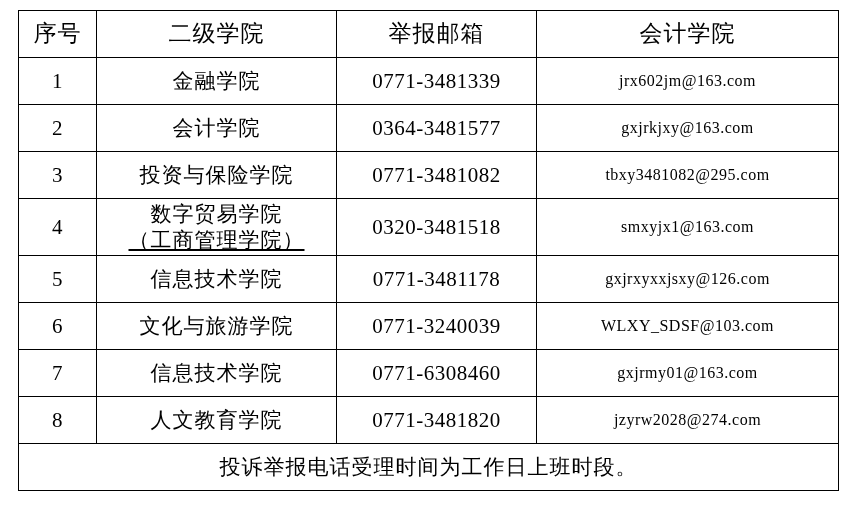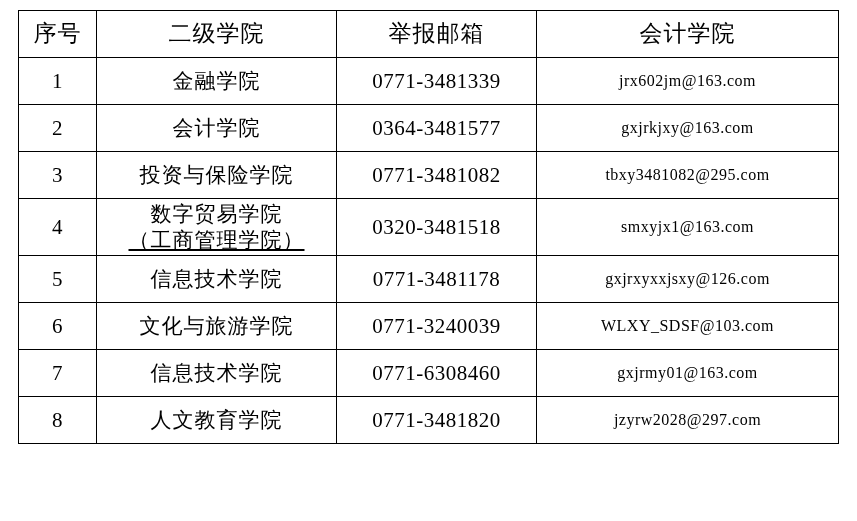--- a/index.html
+++ b/index.html
@@ -140,17 +140,20 @@
       <tr>
         <td class="num">7</td>
         <td class="cn">信息技术学院</td>
         <td class="phone">0771-6308460</td>
         <td class="email">gxjrmy01@163.com</td>
       </tr>
       <tr>
         <td class="num">8</td>
         <td class="cn">人文教育学院</td>
         <td class="phone">0771-3481820</td>
-        <td class="email">jzyrw2028@297.com</td>
+        <td class="email">jzyrw2028@274.com</td>
+      </tr>
+      <tr>
+        <td class="footnote" colspan="4">投诉举报电话受理时间为工作日上班时段。</td>
       </tr>
     </tbody>
   </table>
 </div>
 
 </body></html>

